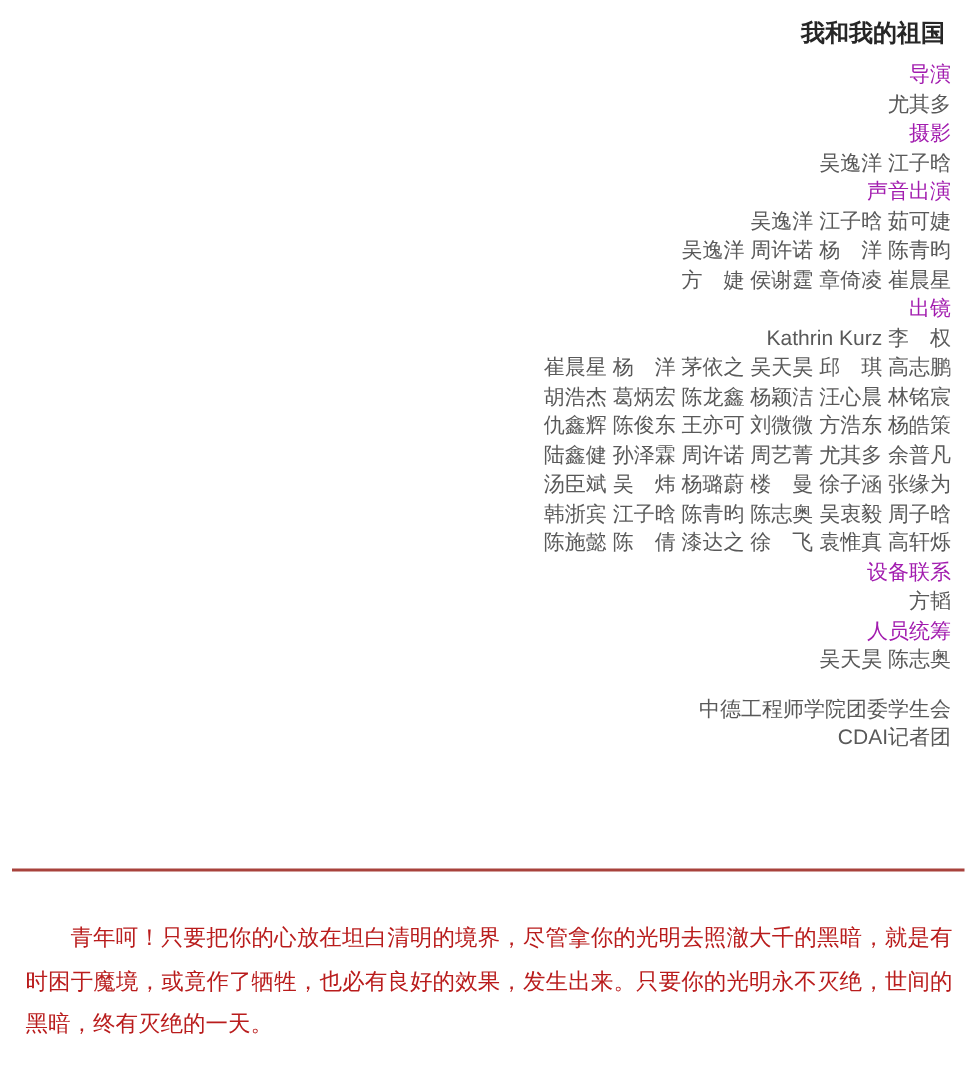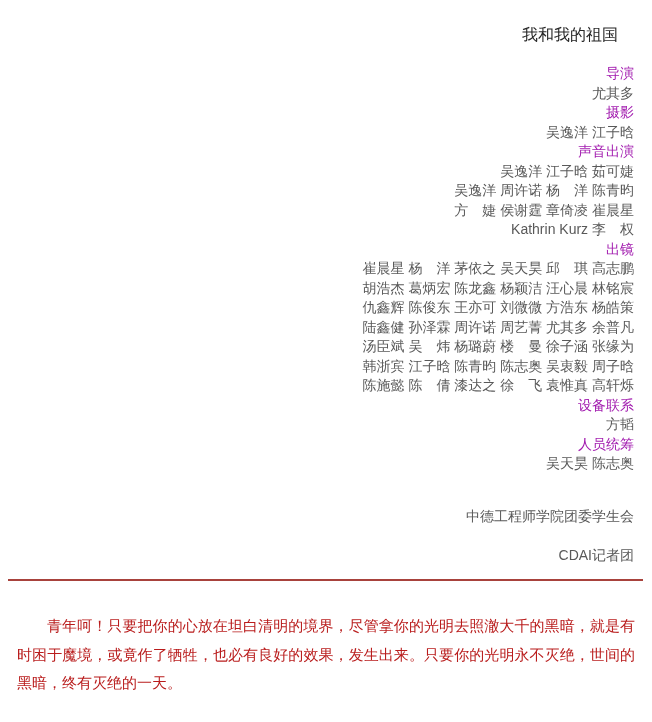--- a/index.html
+++ b/index.html
@@ -15,40 +15,39 @@
     background: #ffffff;
     overflow: hidden;
   }
   .credits {
     position: absolute;
     top: 6px;
     right: 18px;
     text-align: right;
   }
   .credits .title {
-    margin: 16px;
+    margin: 4px;
     font-size: 16px;
     line-height: 26px;
-    font-weight: 400;
+    font-weight: 700;
     color: #262626;
   }
   .credits .line {
     font-size: 14px;
     line-height: 19.5px;
     white-space: pre;
   }
   .credits .label { color: #a21caf; }
   .credits .names { color: #595959; }
   .org-gap { height: 13px; }
   .org {
     font-size: 14px;
     line-height: 19.5px;
     color: #595959;
     white-space: pre;
-    margin-top: 20px;
   }
   .divider {
     position: absolute;
     top: 579px;
     left: 8px;
     right: 9px;
     border: none;
     border-top: 2px solid #a8423c;
     margin: 0;
     height: 0;
@@ -84,22 +83,22 @@
 
     <div id="credit-lines">
         <div class="line label">导演</div>
         <div class="line names">尤其多</div>
         <div class="line label">摄影</div>
         <div class="line names">吴逸洋 江子晗</div>
         <div class="line label">声音出演</div>
         <div class="line names">吴逸洋 江子晗 茹可婕</div>
         <div class="line names">吴逸洋 周许诺 杨　洋 陈青昀</div>
         <div class="line names">方　婕 侯谢霆 章倚凌 崔晨星</div>
+        <div class="line label">出镜</div>
         <div class="line names">Kathrin Kurz 李　权</div>
-        <div class="line label">出镜</div>
         <div class="line names">崔晨星 杨　洋 茅依之 吴天昊 邱　琪 高志鹏</div>
         <div class="line names">胡浩杰 葛炳宏 陈龙鑫 杨颖洁 汪心晨 林铭宸</div>
         <div class="line names">仇鑫辉 陈俊东 王亦可 刘微微 方浩东 杨皓策</div>
         <div class="line names">陆鑫健 孙泽霖 周许诺 周艺菁 尤其多 余普凡</div>
         <div class="line names">汤臣斌 吴　炜 杨璐蔚 楼　曼 徐子涵 张缘为</div>
         <div class="line names">韩浙宾 江子晗 陈青昀 陈志奥 吴衷毅 周子晗</div>
         <div class="line names">陈施懿 陈　倩 漆达之 徐　飞 袁惟真 高轩烁</div>
         <div class="line label">设备联系</div>
         <div class="line names">方韬</div>
         <div class="line label">人员统筹</div>

